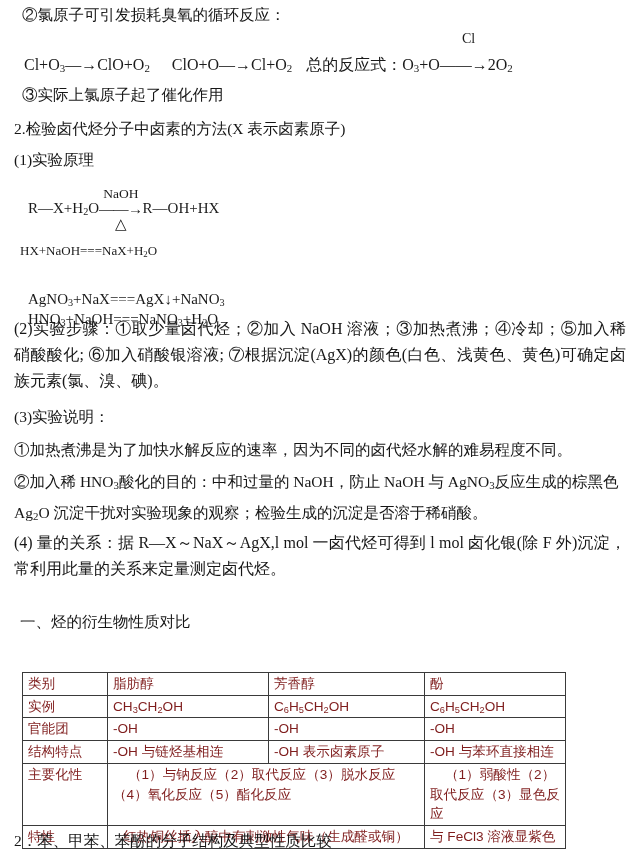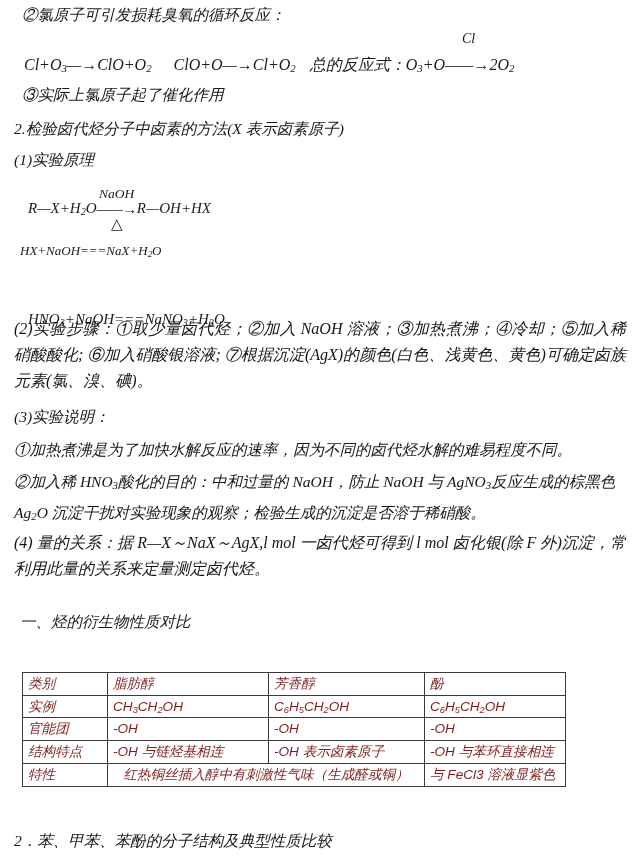--- a/index.html
+++ b/index.html
@@ -15,21 +15,20 @@
     color: #1a1a1a;
     overflow: hidden;
     position: relative;
   }
   .page {
     width: 640px;
     height: 726px;
     position: relative;
     box-sizing: border-box;
     padding: 0 14px;
-    font-style: italic;
   }
   .ln {
     font-size: 15.5px;
     line-height: 1.0;
     margin: 0;
     white-space: nowrap;
     color: #161616;
   }
   .para {
     font-size: 16px;
@@ -122,20 +121,23 @@
   </div>
 
   <div class="abs" style="left:20px; top:243px; font-size:13px; white-space:nowrap;">
     <span>HX+NaOH===NaX+H</span><sub>2</sub><span>O</span>
   </div>
 
   <div class="abs" style="left:28px; top:267px; font-size:15px; white-space:nowrap;margin-top:44px;">
     <span>HNO</span><sub>3</sub><span>+NaOH===NaNO</span><sub>3</sub><span>+H</span><sub>2</sub><span>O</span>
   </div>
 
+  <div class="abs" style="left:28px; top:291px; font-size:15px; white-space:nowrap;">
+    <span>AgNO</span><sub>3</sub><span>+NaX===AgX↓+NaNO</span><sub>3</sub>
+  </div>
 
   <div class="abs" style="left:14px; top:316px; width:612px;">
     <p class="para" style="text-align:justify;">(2)实验步骤：①取少量卤代烃；②加入 NaOH 溶液；③加热煮沸；④冷却；⑤加入稀硝酸酸化; ⑥加入硝酸银溶液; ⑦根据沉淀(AgX)的颜色(白色、浅黄色、黄色)可确定卤族元素(氯、溴、碘)。</p>
   </div>
 
   <div class="abs" style="left:14px; top:408px;">
     <span class="ln">(3)实验说明：</span>
   </div>
 
   <div class="abs" style="left:14px; top:441px;">
@@ -184,20 +186,25 @@
           <td class="c3">-OH</td>
         </tr>
 
         <tr>
           <td class="lbl">结构特点</td>
           <td class="c1">-OH 与链烃基相连</td>
           <td class="c2">-OH 表示卤素原子</td>
           <td class="c3">-OH 与苯环直接相连</td>
         </tr>
 
+        <tr>
+          <td class="lbl">主要化性</td>
+          <td colspan="2" class="indent1">（1）与钠反应（2）取代反应（3）脱水反应（4）氧化反应（5）酯化反应</td>
+          <td class="c3 indent1">（1）弱酸性（2）取代反应（3）显色反应</td>
+        </tr>
 
         <tr>
           <td class="lbl">特性</td>
           <td colspan="2" style="text-align:center;">红热铜丝插入醇中有刺激性气味（生成醛或铜）</td>
           <td class="c3">与 FeCl3 溶液显紫色</td>
         </tr>
       </tbody>
     </table>
   </div>
 

